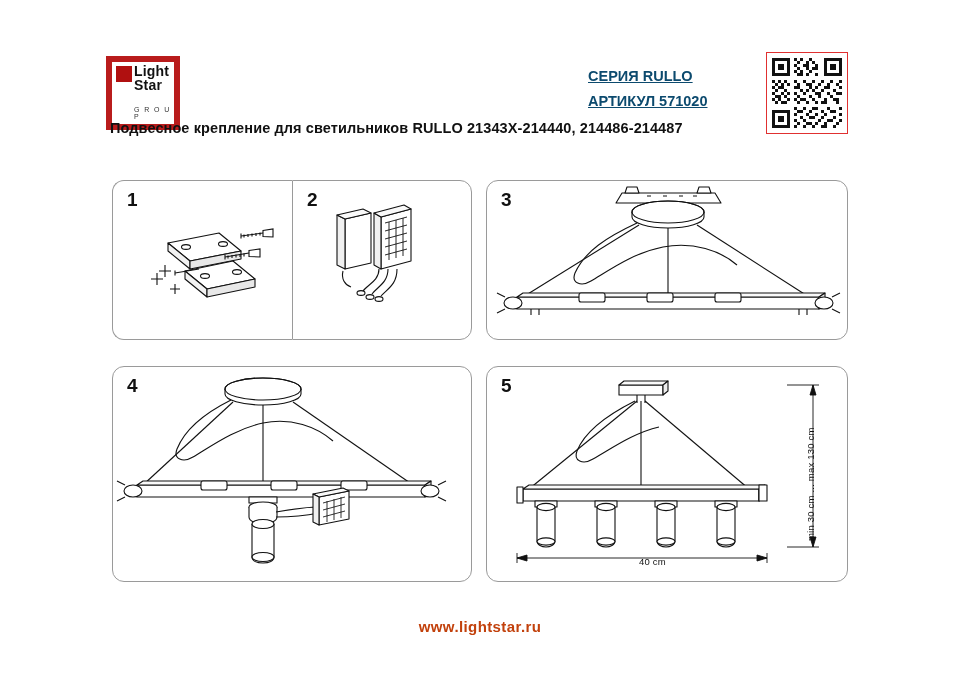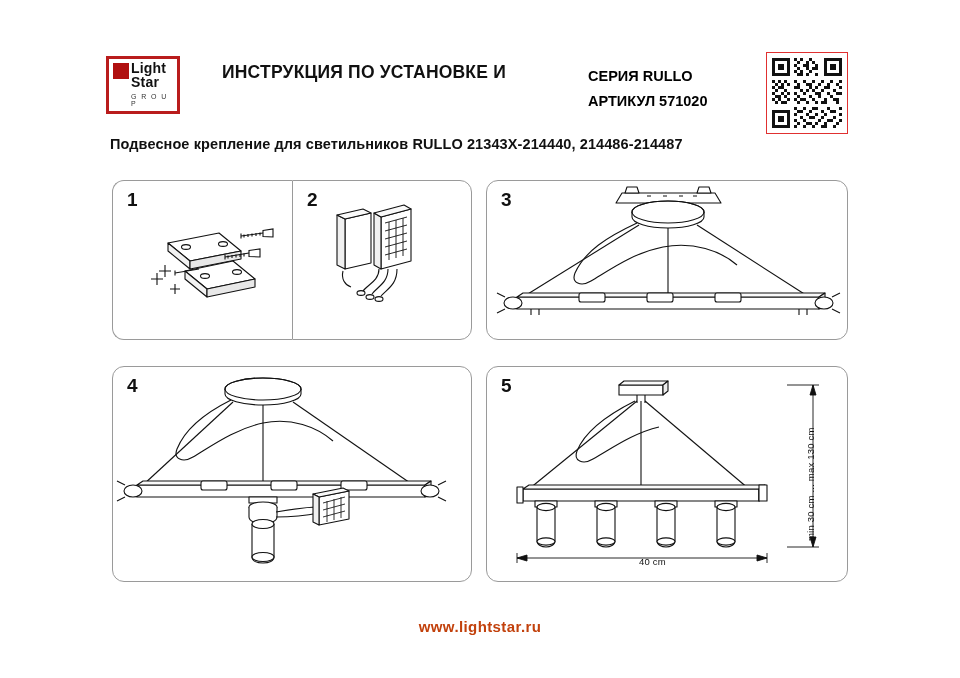--- a/index.html
+++ b/index.html
@@ -27,22 +27,22 @@
   .header {
     position: absolute;
     left: 0; top: 24px;
     width: 960px;
     height: 90px;
   }
   .logo {
     position: absolute;
     left: 106px; top: 32px;
     width: 74px;
-    height: 58px;
-    border: 3px solid #b91c1c;
+    height: 74px;
+    border: 6px solid #b91c1c;
     box-sizing: border-box;
   }
   .logo-sq {
     position: absolute;
     left: 4px; top: 4px;
     width: 16px;
     height: 16px;
     background: #b01010;
   }
   .logo-lines {
@@ -77,39 +77,40 @@
   }
 
   .series-block {
     position: absolute;
     left: 588px; top: 40px;
     width: 190px;
   }
   .series-line {
     font-size: 14.5px;
     font-weight: bold;
-    color: #000000;
+    color: #0c4a6e;
     line-height: 1.75;
+    text-decoration: underline;
   }
 
   .qr {
     position: absolute;
     left: 766px; top: 28px;
     width: 82px;
     height: 82px;
     border: 1px solid #e03030;
     box-sizing: border-box;
     background: #fff;
   }
   .qr canvas, .qr svg { display: block; }
 
   
   .subtitle {
     position: absolute;
-    left: 110px; top: 136px;
+    left: 110px; top: 120px;
     width: 760px;
     font-size: 14.5px;
     font-weight: bold;
     color: #111;
     letter-spacing: .1px;
   }
 
   
   .panel {
     position: absolute;
@@ -172,21 +173,20 @@
     <div class="logo">
       <div class="logo-sq"></div>
       <div class="logo-lines">
         <div>Light</div>
         <div>Star</div>
       </div>
       <div class="logo-group">G R O U P</div>
     </div>
 
     <div class="title-block">
-      <div class="title-line">ИНСТРУКЦИЯ ПО УСТАНОВКЕ И</div>
     </div>
 
     <div class="series-block">
       <div class="series-line">СЕРИЯ RULLO</div>
       <div class="series-line">АРТИКУЛ 571020</div>
     </div>
 
     <div class="qr">
       <svg width="80" height="80" viewBox="0 0 80 80">
         <rect x="0" y="0" width="80" height="80" fill="#fff"></rect>

